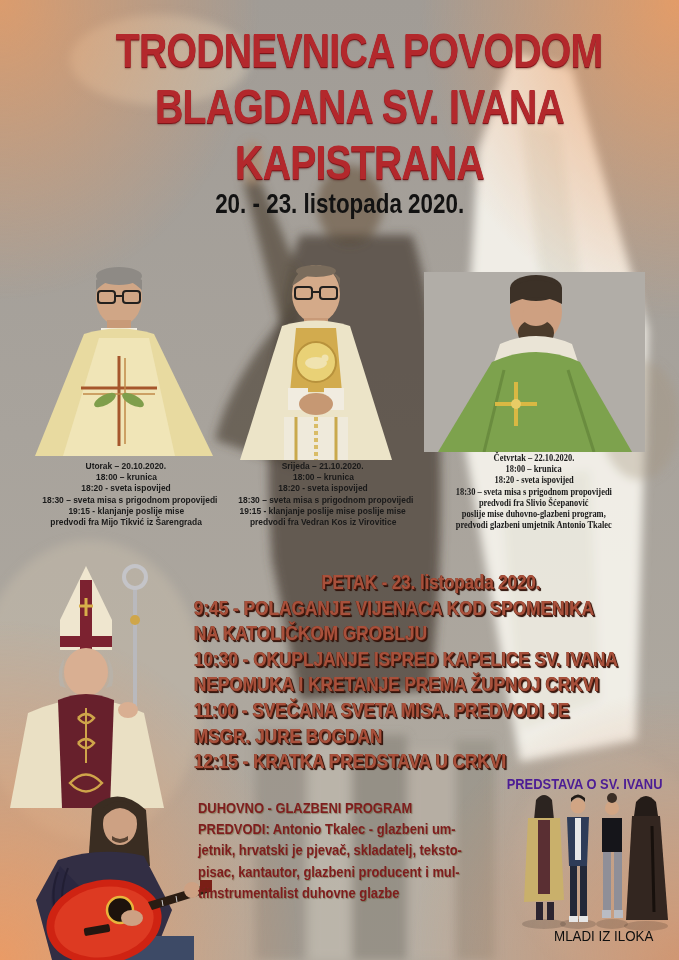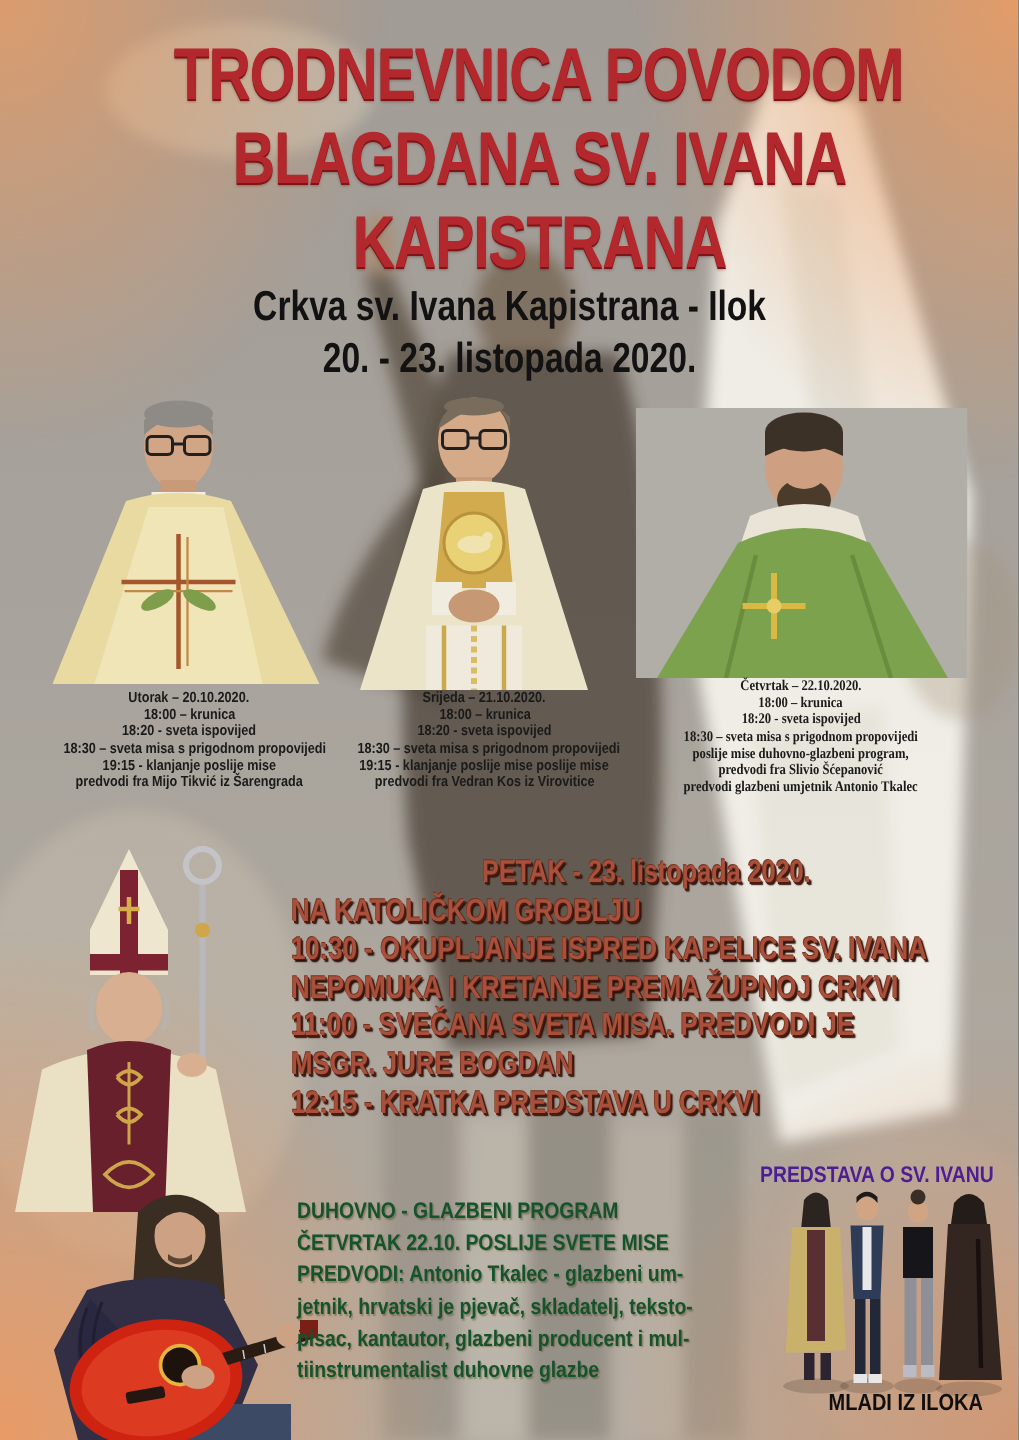--- a/index.html
+++ b/index.html
@@ -34,25 +34,25 @@
   .fline{
     height:25.6px;line-height:25.6px;font-size:21px;font-weight:bold;text-align:left;
     color:#a8503b;
     text-shadow:-0.5px -0.5px 0 #73301d, 1px 1px 0 #4a1c10, 2px 2px 1px #2b0e06;
   }
   .fline.center{text-align:center;}
 
   .play-label{left:492px;top:775px;width:186px;text-align:center;z-index:7;
     font-size:15px;font-weight:bold;color:#4c1d95;line-height:18px;}
   .youth-label{left:536px;top:926px;width:136px;text-align:center;z-index:7;
-    font-size:15.5px;font-weight:bold;color:#0f0f0f;line-height:19px;}
+    font-size:15.5px;font-weight:normal;color:#0f0f0f;line-height:19px;}
 
   .music{left:198px;top:797px;width:312px;z-index:7;}
   .music div{height:21.2px;line-height:21.2px;font-size:15px;font-weight:bold;
-    color:#14532d;text-shadow:1px 1px 1px rgba(75,65,20,.4);text-align:left;}
+    color:#7f1d1d;text-shadow:1px 1px 1px rgba(75,65,20,.4);text-align:left;}
 </style>
 </head>
 <body>
 
 <div class="poster">
 
   <svg class="abs" style="left:0;top:0;z-index:0" width="679" height="960" viewBox="0 0 679 960">
     <defs>
       <linearGradient id="bgg" x1="0" y1="0" x2="0" y2="1">
         <stop offset="0" stop-color="#a19c96"></stop>
@@ -105,21 +105,20 @@
     <rect x="409" y="690" width="270" height="270" fill="url(#gbr)"></rect>
   </svg>
 
   <div class="abs title">
     <div class="title-line"><span class="cx">TRODNEVNICA POVODOM</span></div>
     <div class="title-line"><span class="cx">BLAGDANA SV. IVANA</span></div>
     <div class="title-line"><span class="cx">KAPISTRANA</span></div>
   </div>
 
   <div class="abs subtitle">
-    <div class="subtitle-line"><span class="cx">Crkva sv. Ivana Kapistrana - Ilok</span></div>
     <div class="subtitle-line"><span class="cx">20. - 23. listopada 2020.</span></div>
   </div>
 
   <svg class="abs" style="left:33px;top:266px;z-index:3" width="182" height="190" viewBox="0 0 182 190">
     <g>
       <ellipse cx="86" cy="32" rx="23" ry="28" fill="#d0a686"></ellipse>
       <path d="M63,24 Q86,2 109,24 L109,14 Q86,0 63,14 Z" fill="#8e8a85"></path>
       <ellipse cx="86" cy="10" rx="23" ry="9" fill="#8e8a85"></ellipse>
       <rect x="65" y="25" width="17" height="12" rx="3" fill="none" stroke="#22201e" stroke-width="2"></rect>
       <rect x="90" y="25" width="17" height="12" rx="3" fill="none" stroke="#22201e" stroke-width="2"></rect>
@@ -192,22 +191,22 @@
     <div><span class="cxs">18:20 - sveta ispovijed</span></div>
     <div><span class="cxs">18:30 – sveta misa s prigodnom propovijedi</span></div>
     <div><span class="cxs">19:15 - klanjanje poslije mise poslije mise</span></div>
     <div><span class="cxs">predvodi fra Vedran Kos iz Virovitice</span></div>
   </div>
   <div class="abs caption cap3">
     <div><span class="cxs">Četvrtak – 22.10.2020.</span></div>
     <div><span class="cxs">18:00 – krunica</span></div>
     <div><span class="cxs">18:20 - sveta ispovijed</span></div>
     <div><span class="cxs">18:30 – sveta misa s prigodnom propovijedi</span></div>
+    <div><span class="cxs">predvodi fra Slivio Šćepanović</span></div>
     <div><span class="cxs">poslije mise duhovno-glazbeni program,</span></div>
-    <div><span class="cxs">predvodi fra Slivio Šćepanović</span></div>
     <div><span class="cxs">predvodi glazbeni umjetnik Antonio Tkalec</span></div>
   </div>
 
   <svg class="abs" style="left:0;top:558px;z-index:3" width="172" height="250" viewBox="0 0 172 250">
     <g>
       <line x1="135" y1="28" x2="135" y2="250" stroke="#b9b9bd" stroke-width="4"></line>
       <circle cx="135" cy="19" r="11" fill="none" stroke="#c4c4c8" stroke-width="4"></circle>
       <circle cx="135" cy="62" r="5" fill="#cfa64a"></circle>
       <path d="M60,62 L86,8 L112,62 L112,92 L60,92 Z" fill="#efe6cf"></path>
       <path d="M80,22 L92,22 L92,92 L80,92 Z" fill="#7c2230"></path>
@@ -221,20 +220,21 @@
       <path d="M58,142 Q86,130 114,142 L110,250 L62,250 Z" fill="#67202c"></path>
       <path d="M78,160 Q86,152 94,160 Q86,170 78,160 M78,185 Q86,177 94,185 Q86,195 78,185" fill="none" stroke="#cfa54a" stroke-width="2.5"></path>
       <path d="M70,225 Q86,208 102,225 Q86,242 70,225 Z" fill="none" stroke="#cfa54a" stroke-width="2.5"></path>
       <line x1="86" y1="150" x2="86" y2="205" stroke="#cfa54a" stroke-width="2"></line>
       <ellipse cx="128" cy="152" rx="10" ry="8" fill="#d9af92"></ellipse>
     </g>
   </svg>
 
   <div class="abs friday">
     <div class="fline center"><span class="cx">PETAK - 23. listopada 2020.</span></div>
+    <div class="fline"><span class="cxl">9:45 - POLAGANJE VIJENACA KOD SPOMENIKA</span></div>
     <div class="fline"><span class="cxl">NA KATOLIČKOM GROBLJU</span></div>
     <div class="fline"><span class="cxl">10:30 - OKUPLJANJE ISPRED KAPELICE SV. IVANA</span></div>
     <div class="fline"><span class="cxl">NEPOMUKA I KRETANJE PREMA ŽUPNOJ CRKVI</span></div>
     <div class="fline"><span class="cxl">11:00 - SVEČANA SVETA MISA. PREDVODI JE</span></div>
     <div class="fline"><span class="cxl">MSGR. JURE BOGDAN</span></div>
     <div class="fline"><span class="cxl">12:15 - KRATKA PREDSTAVA U CRKVI</span></div>
   </div>
 
   <div class="abs play-label">
     <span class="cxs">PREDSTAVA O SV. IVANU</span>
@@ -259,21 +259,20 @@
       <line x1="176" y1="108" x2="177" y2="114" stroke="#cfcfcf" stroke-width="1"></line>
       <line x1="190" y1="104" x2="191" y2="110" stroke="#cfcfcf" stroke-width="1"></line>
       <rect x="200" y="92" width="12" height="12" fill="#7a1f16"></rect>
       <ellipse cx="132" cy="130" rx="11" ry="8" fill="#cda183"></ellipse>
       <circle cx="192" cy="102" r="8" fill="#cda183"></circle>
     </g>
   </svg>
 
   <div class="abs music">
     <div><span class="cxl" style="transform:scaleX(.86)">DUHOVNO - GLAZBENI PROGRAM</span></div>
-    <div><span class="cxl" style="transform:scaleX(.86)">ČETVRTAK 22.10. POSLIJE SVETE MISE</span></div>
     <div><span class="cxl" style="transform:scaleX(.86)">PREDVODI: Antonio Tkalec - glazbeni um-</span></div>
     <div><span class="cxl" style="transform:scaleX(.86)">jetnik, hrvatski je pjevač, skladatelj, teksto-</span></div>
     <div><span class="cxl" style="transform:scaleX(.86)">pisac, kantautor, glazbeni producent i mul-</span></div>
     <div><span class="cxl" style="transform:scaleX(.86)">tiinstrumentalist duhovne glazbe</span></div>
   </div>
 
   <svg class="abs" style="left:514px;top:790px;z-index:4" width="158" height="142" viewBox="0 0 158 142">
     <g>
       <ellipse cx="30" cy="134" rx="22" ry="5" fill="#000" opacity=".15"></ellipse>
       <ellipse cx="64" cy="134" rx="18" ry="5" fill="#000" opacity=".15"></ellipse>

